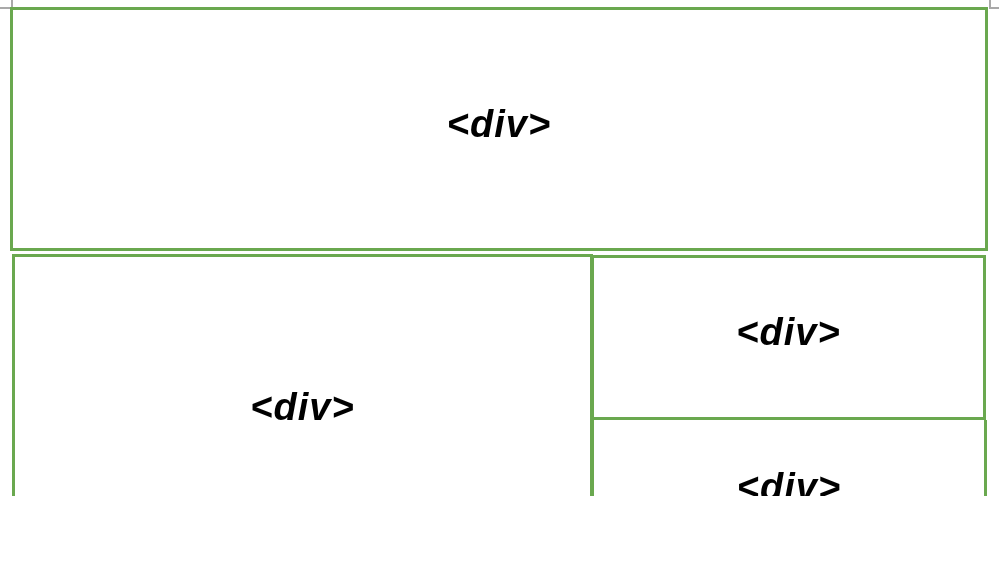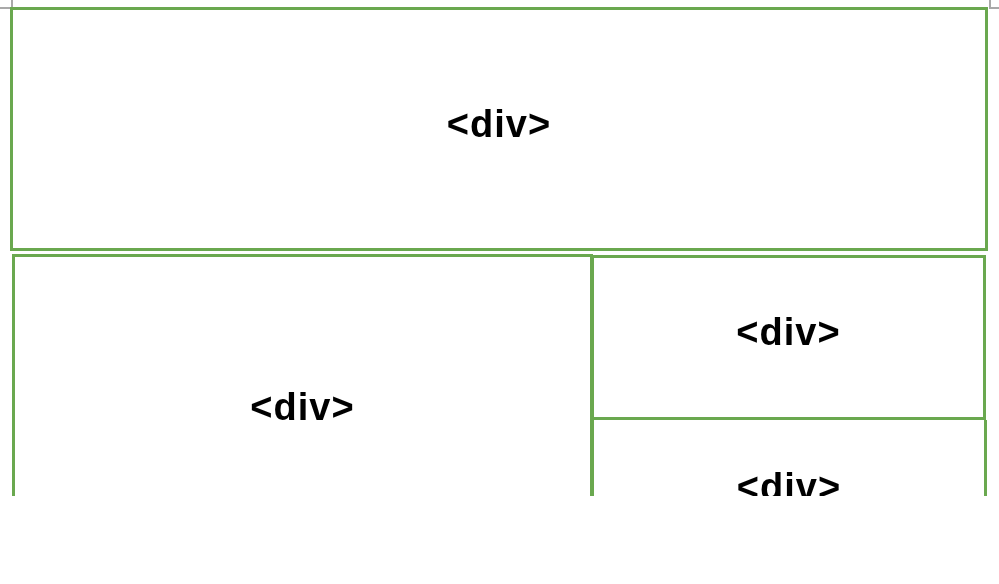--- a/index.html
+++ b/index.html
@@ -7,20 +7,21 @@
     padding: 0;
     background: #ffffff;
   }
   .canvas {
     position: relative;
     width: 999px;
     height: 496px;
     background: #ffffff;
     overflow: hidden;
     font-family: "Liberation Sans", sans-serif;
+    font-style: italic;
   }
   .box {
     position: absolute;
     box-sizing: border-box;
     border: 3px solid #6aa84f;
     background: #ffffff;
     display: flex;
     align-items: center;
     justify-content: center;
     padding-bottom: 10px; 

